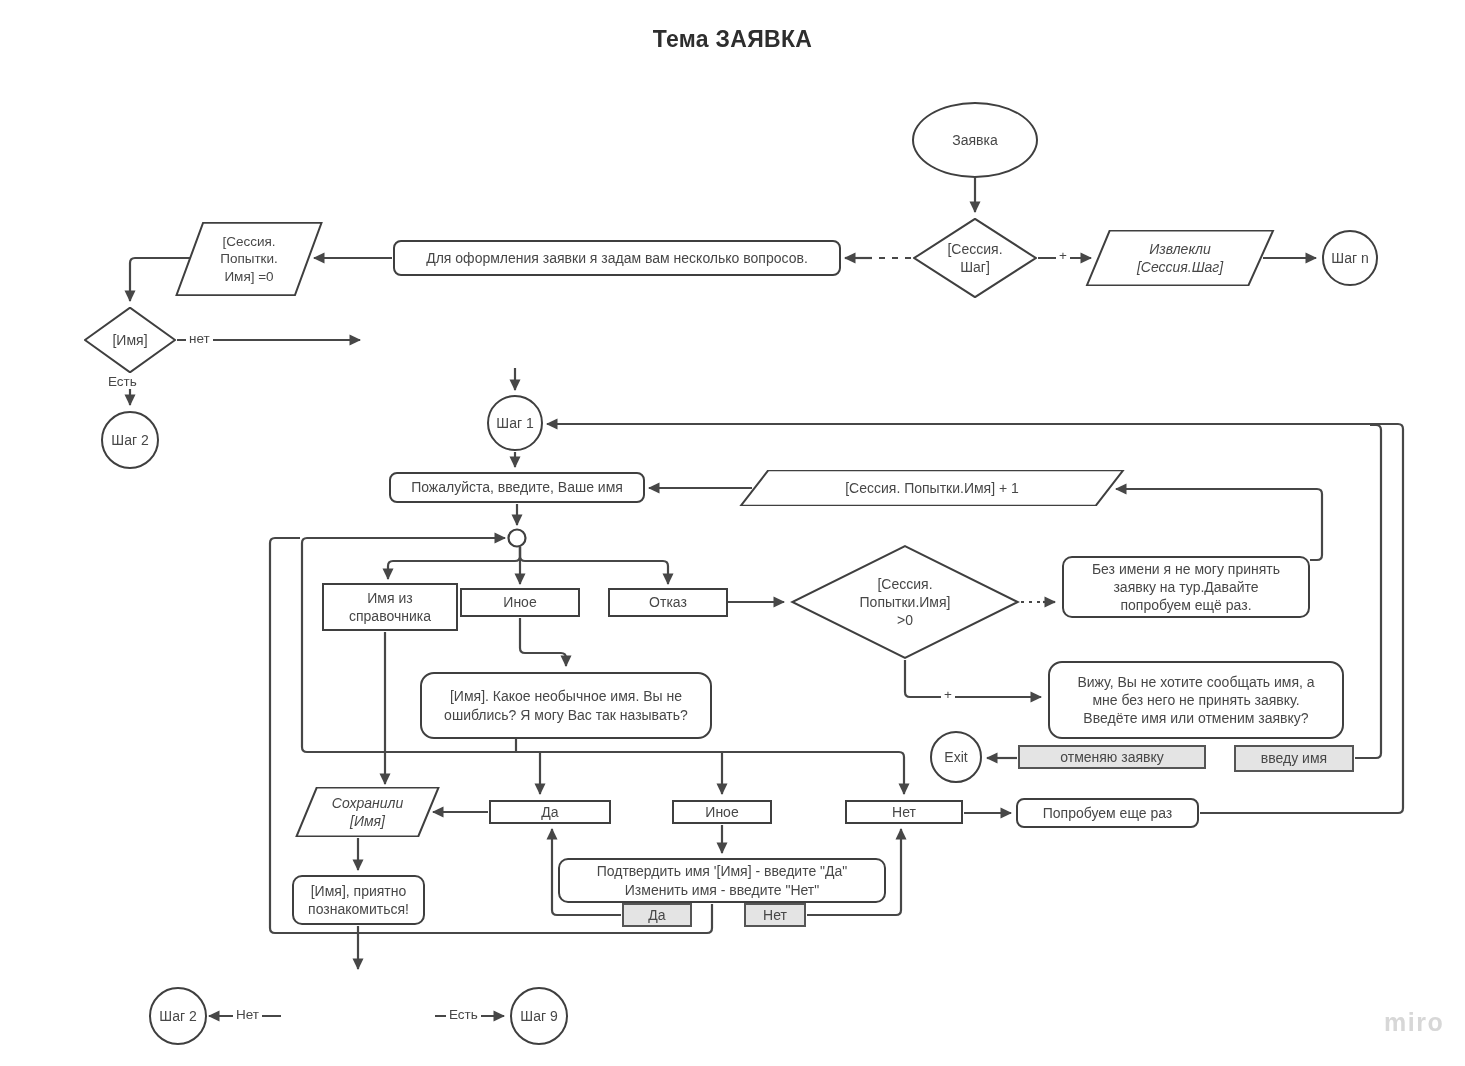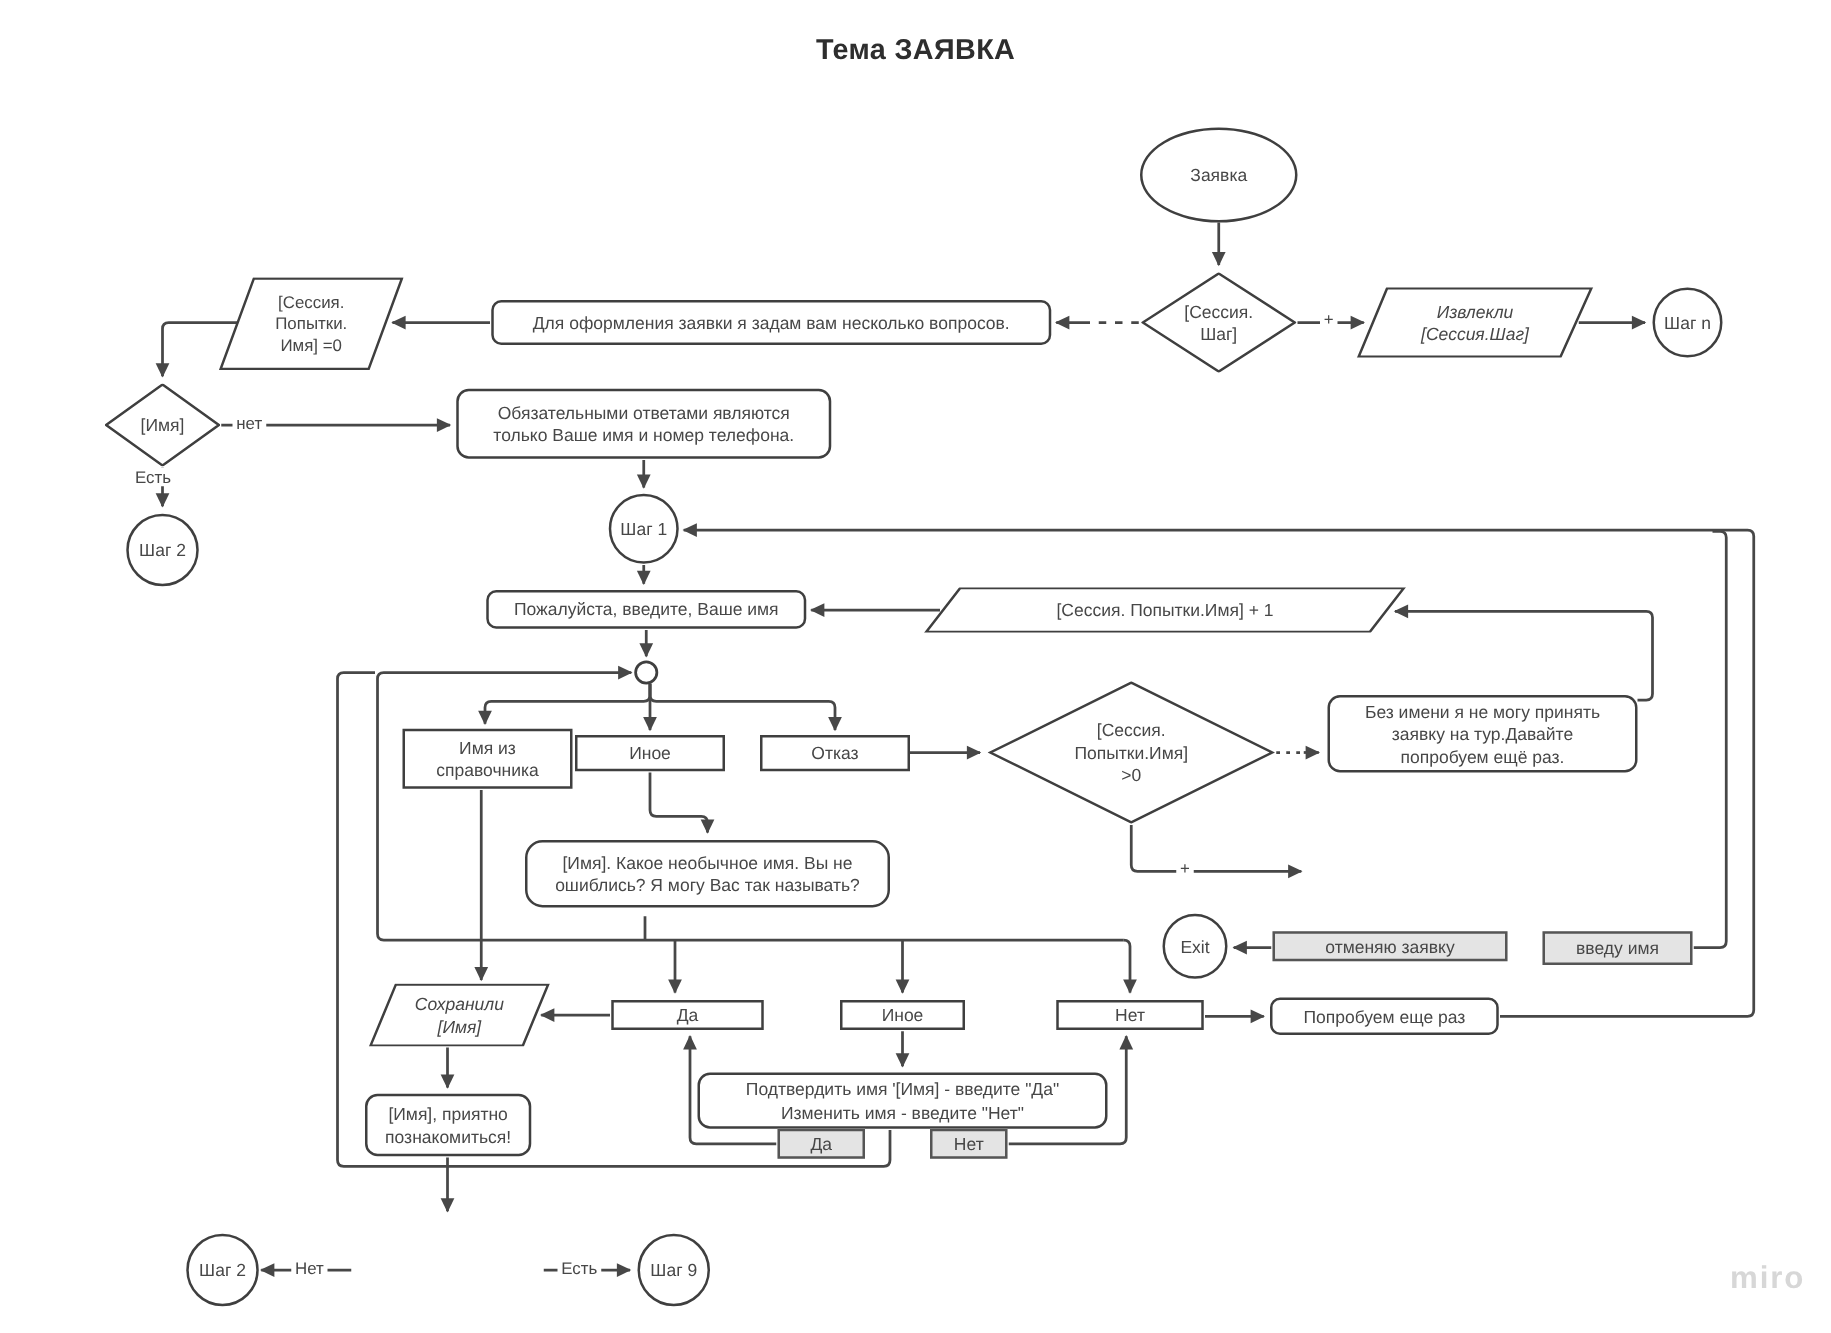--- a/index.html
+++ b/index.html
@@ -157,33 +157,34 @@
     <svg viewBox="0 0 100 100" preserveAspectRatio="none">
         <polygon class="shape-poly" points="15,1 99,1 85,99 1,99"></polygon>
       </svg>
     <span class="lbl">Сохранили
 [Имя]</span>
   </div>
 
   <div class="node r8" style="left:393px;top:240px;width:448px;height:36px;">
       <span class="lbl">Для оформления заявки я задам вам несколько вопросов.</span>
     </div>
-  <div class="node r10" style="left:365px;top:311px;width:300px;height:56px;">
-      <span class="lbl">Обязательными ответами являются
-только Ваше имя и номер телефона.</span>
-    </div>
   <div class="node r8" style="left:389px;top:472px;width:256px;height:31px;">
       <span class="lbl">Пожалуйста, введите, Ваше имя</span>
     </div>
   <div class="node r10" style="left:1062px;top:556px;width:248px;height:62px;">
       <span class="lbl">Без имени я не могу принять
 заявку на тур.Давайте
 попробуем ещё раз.</span>
     </div>
-  <div class="node r14" style="left:420px;top:672px;width:292px;height:54px;">
+  <div class="node r14" style="left:1048px;top:661px;width:296px;height:78px;">
+      <span class="lbl">Вижу, Вы не хотите сообщать имя, а
+мне без него не принять заявку.
+Введёте имя или отменим заявку?</span>
+    </div>
+  <div class="node r14" style="left:420px;top:672px;width:292px;height:67px;">
       <span class="lbl">[Имя]. Какое необычное имя. Вы не
 ошиблись? Я могу Вас так называть?</span>
     </div>
   <div class="node r8" style="left:1016px;top:798px;width:183px;height:30px;">
       <span class="lbl">Попробуем еще раз</span>
     </div>
   <div class="node r10" style="left:292px;top:875px;width:133px;height:50px;">
       <span class="lbl">[Имя], приятно
 познакомиться!</span>
     </div>

